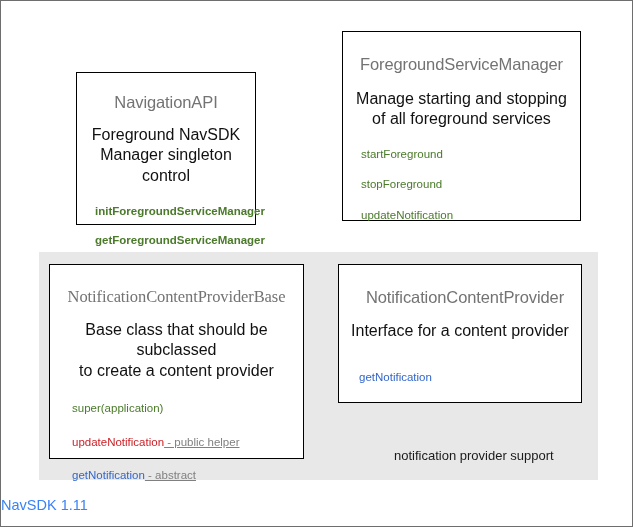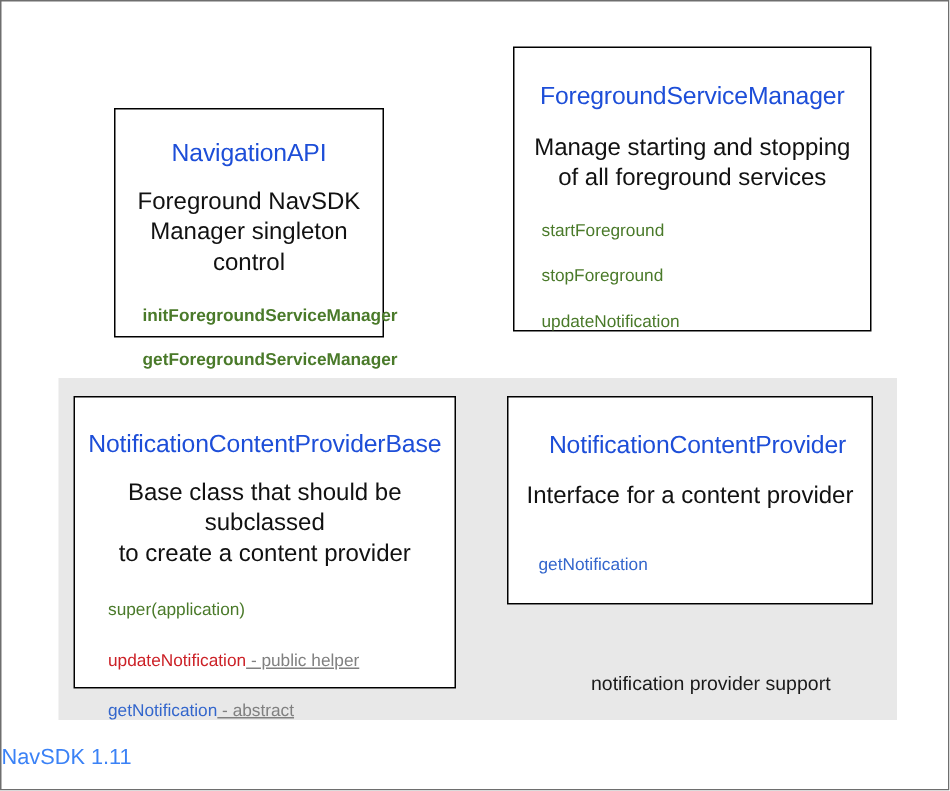--- a/index.html
+++ b/index.html
@@ -32,21 +32,21 @@
   .uml-box {
     position: absolute;
     background: #ffffff;
     border: 1.6px solid #000000;
     box-sizing: border-box;
     padding: 0;
   }
   .box-title {
     text-align: center;
     font-size: 16.5px;
-    color: #1d4ed8;
+    color: #737373;
     letter-spacing: -0.1px;
     white-space: nowrap;
   }
   .box-desc {
     text-align: center;
     font-size: 16px;
     color: #111111;
     line-height: 1.28;
   }
   .box-desc .ln {
@@ -85,21 +85,21 @@
     left: 341px; top: 30px; width: 239px; height: 190px;
   }
   #box-foreground-service-manager .box-title { margin-top: 23px; }
   #box-foreground-service-manager .box-desc  { margin-top: 15px; }
   #box-foreground-service-manager .members   { margin-top: 19px; }
   #box-foreground-service-manager .member + .member { margin-top: 19px; }
 
   #box-notification-content-provider-base {
     left: 48px; top: 263px; width: 255px; height: 195px;
   }
-  #box-notification-content-provider-base .box-title { margin-top: 22px; }
+  #box-notification-content-provider-base .box-title { margin-top: 22px; font-family: Liberation Serif, serif; }
   #box-notification-content-provider-base .box-desc  { margin-top: 13px; }
   #box-notification-content-provider-base .members   { margin-top: 22px; padding-left: 22px; }
   #box-notification-content-provider-base .member + .member { margin-top: 22px; }
 
   #box-notification-content-provider {
     left: 337px; top: 263px; width: 244px; height: 139px;
   }
   #box-notification-content-provider .box-title { margin-top: 23px; padding-left: 10px; }
   #box-notification-content-provider .box-desc  { margin-top: 14px; }
   #box-notification-content-provider .members   { margin-top: 31px; padding-left: 20px; }

